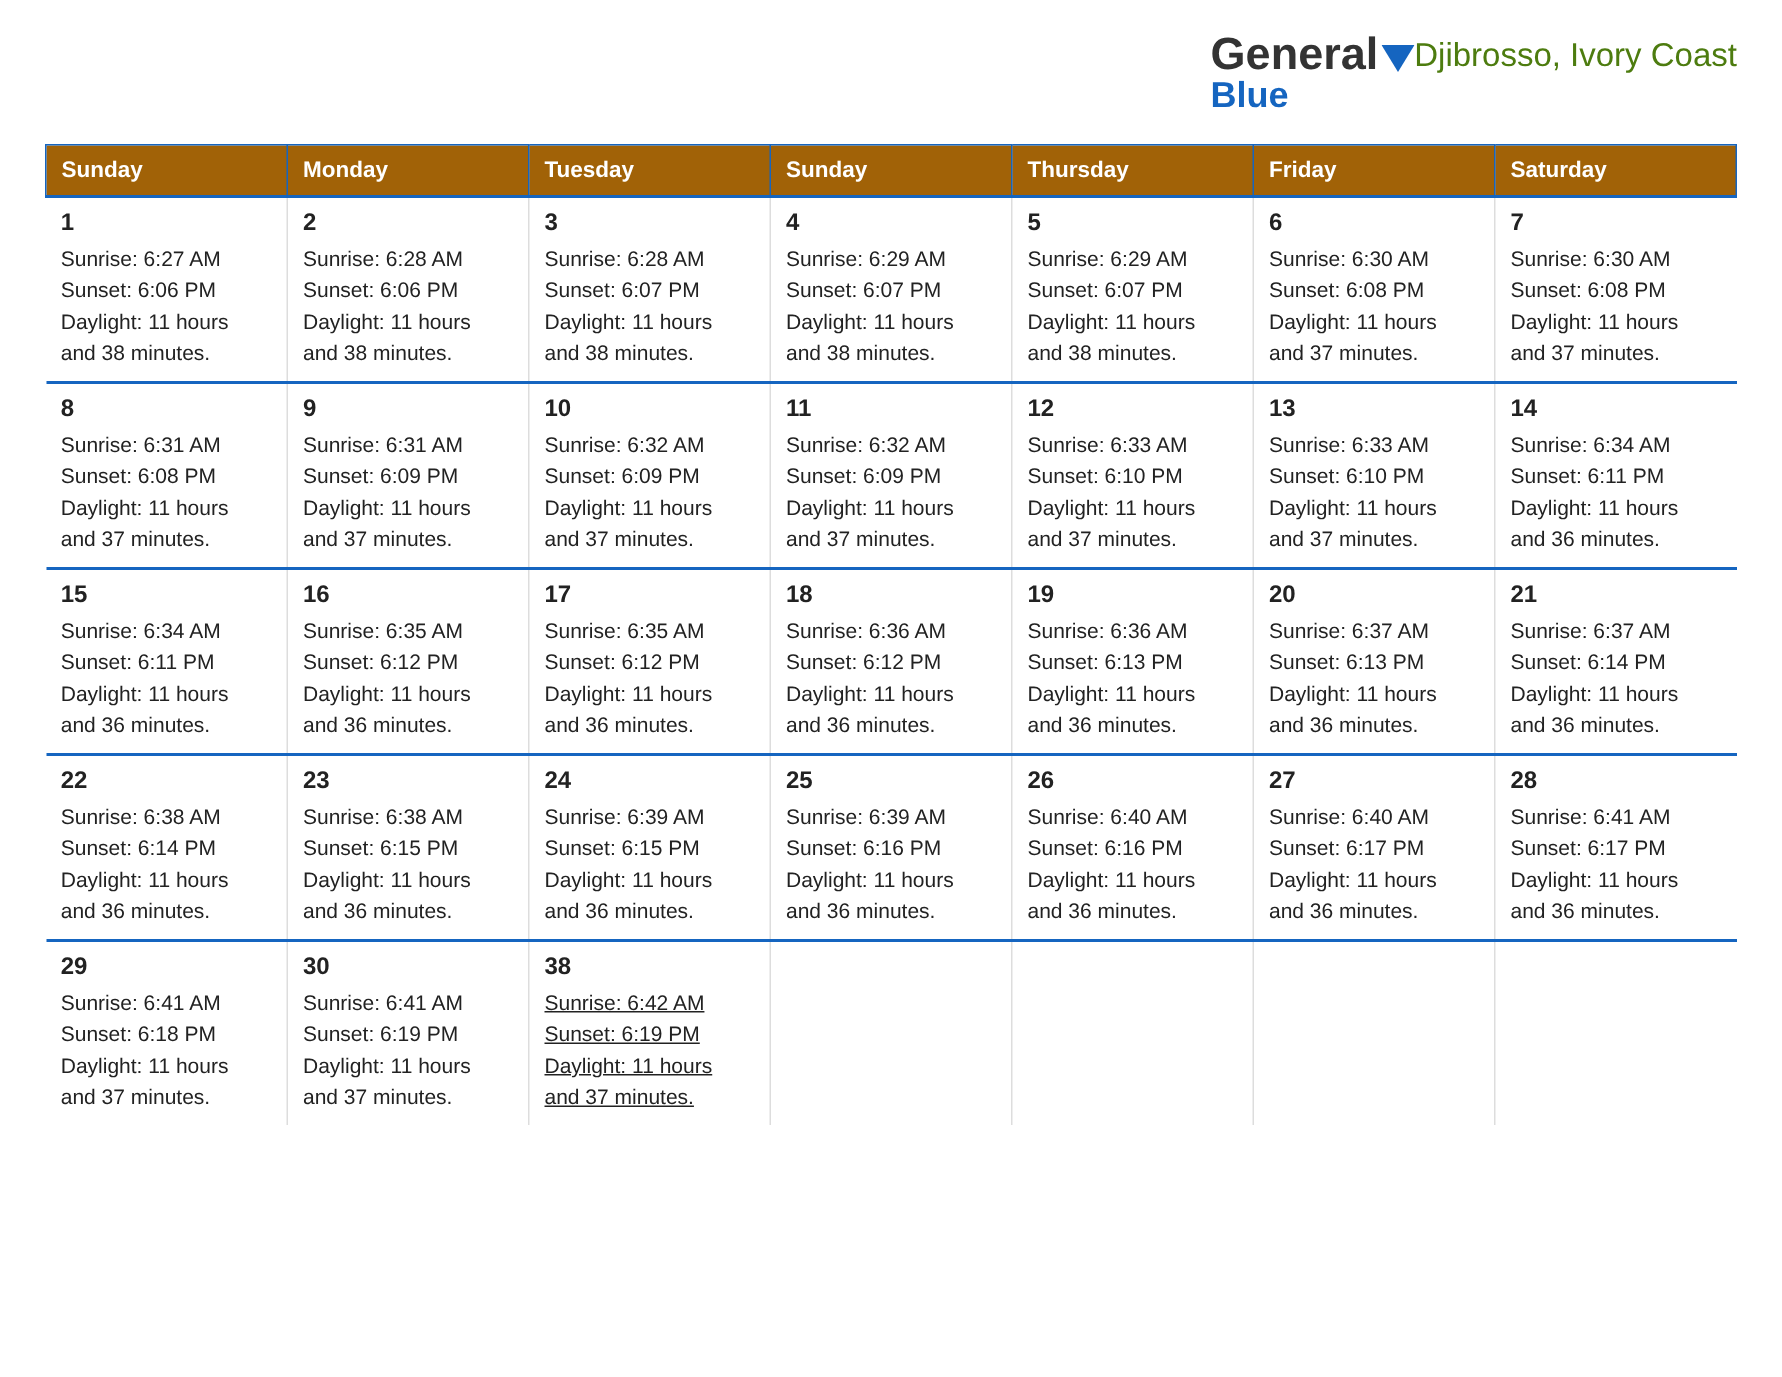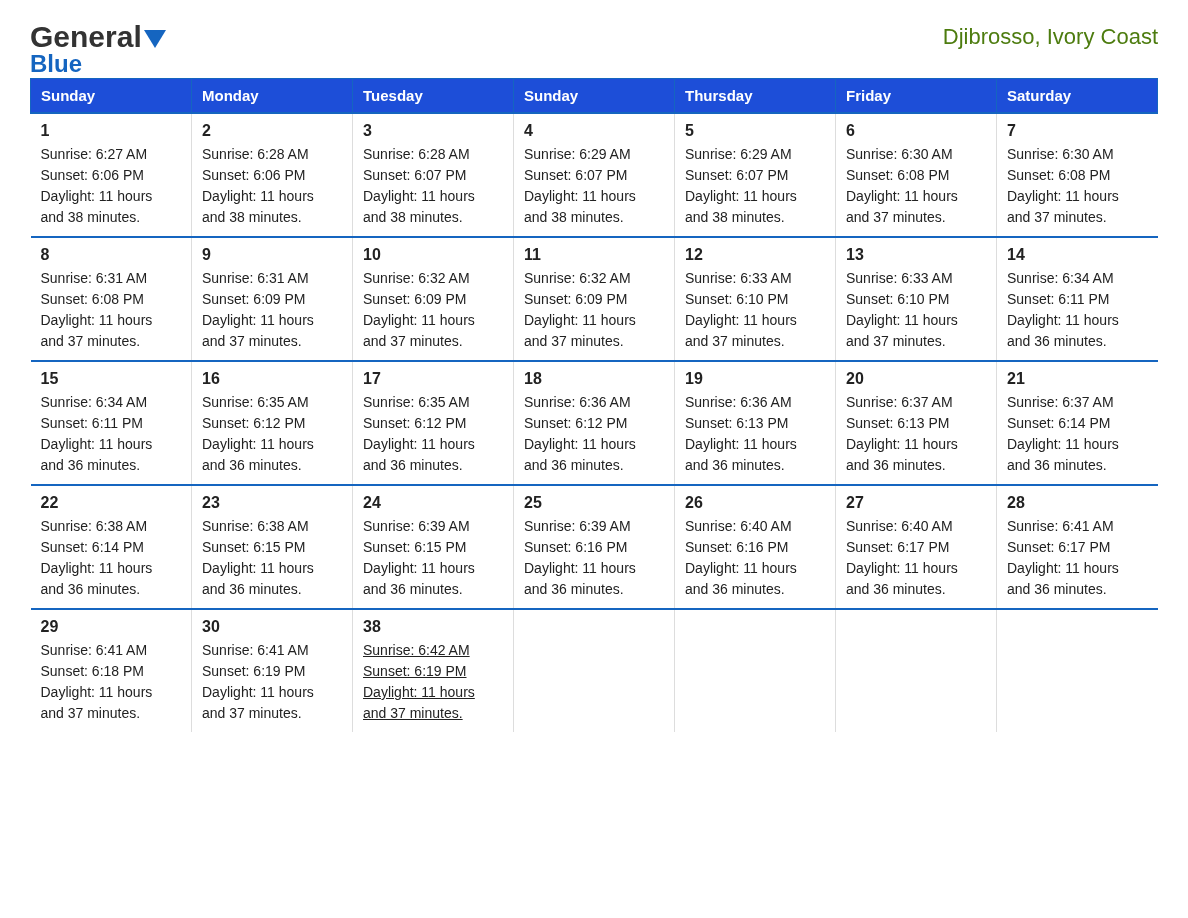--- a/index.html
+++ b/index.html
@@ -5,22 +5,23 @@
     * { margin: 0; padding: 0; box-sizing: border-box; }
     body {
       font-family: Arial, sans-serif;
       background: #fff;
       width: 1188px;
       min-height: 918px;
       padding: 20px 30px;
     }
     .header-area {
       display: flex;
-      justify-content: space-between;
+      justify-content: flex-end;
       align-items: flex-start;
+      margin-bottom: 18px;
     }
     .logo {
       display: flex;
       flex-direction: column;
       align-items: flex-start;
     }
     .logo-row {
       display: flex;
       align-items: center;
     }
@@ -37,21 +38,21 @@
       font-size: 22px;
       color: #4d7c0f;
       margin-top: 4px;
     }
     table {
       width: 100%;
       border-collapse: collapse;
       table-layout: fixed;
     }
     thead tr {
-      background-color: #1d4ed8;
+      background-color: #a16207;
       border-radius: 15px;
     }
     thead th {
       color: #fff;
       font-size: 15px;
       font-weight: bold;
       padding: 8px 10px;
       text-align: left;
       border: 1px solid #1565C0;
     }

